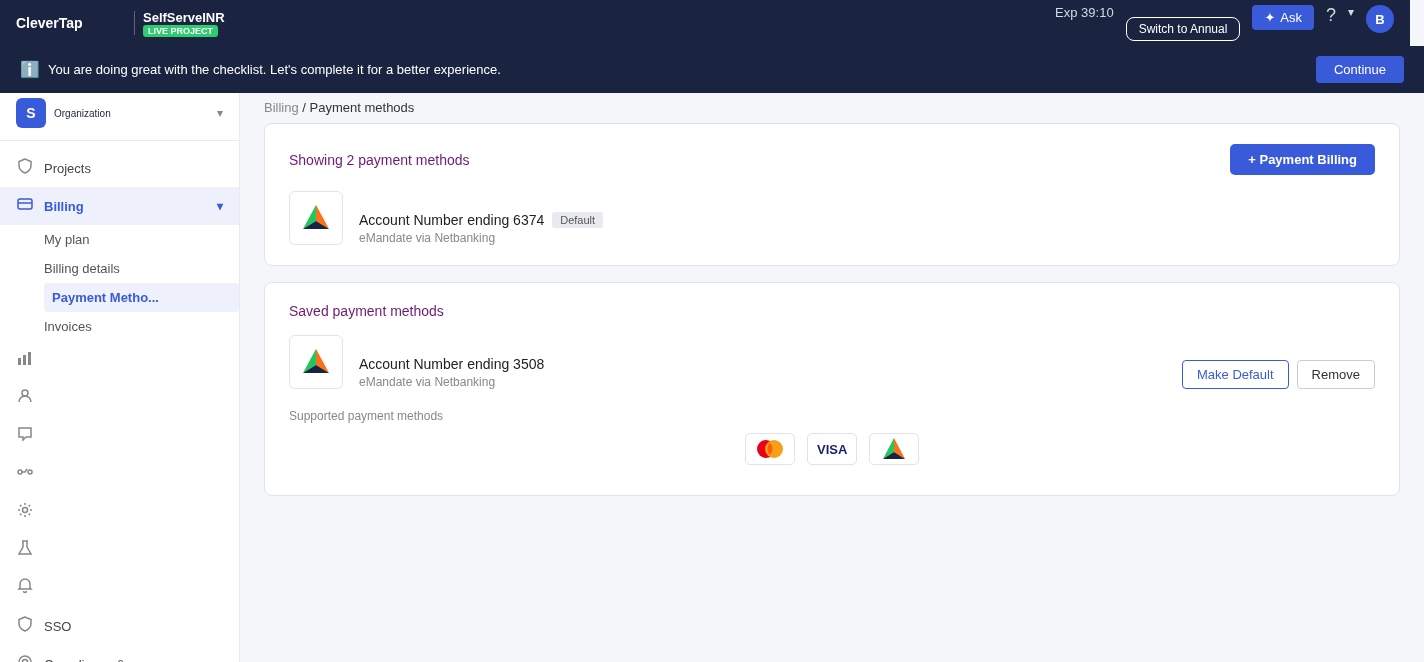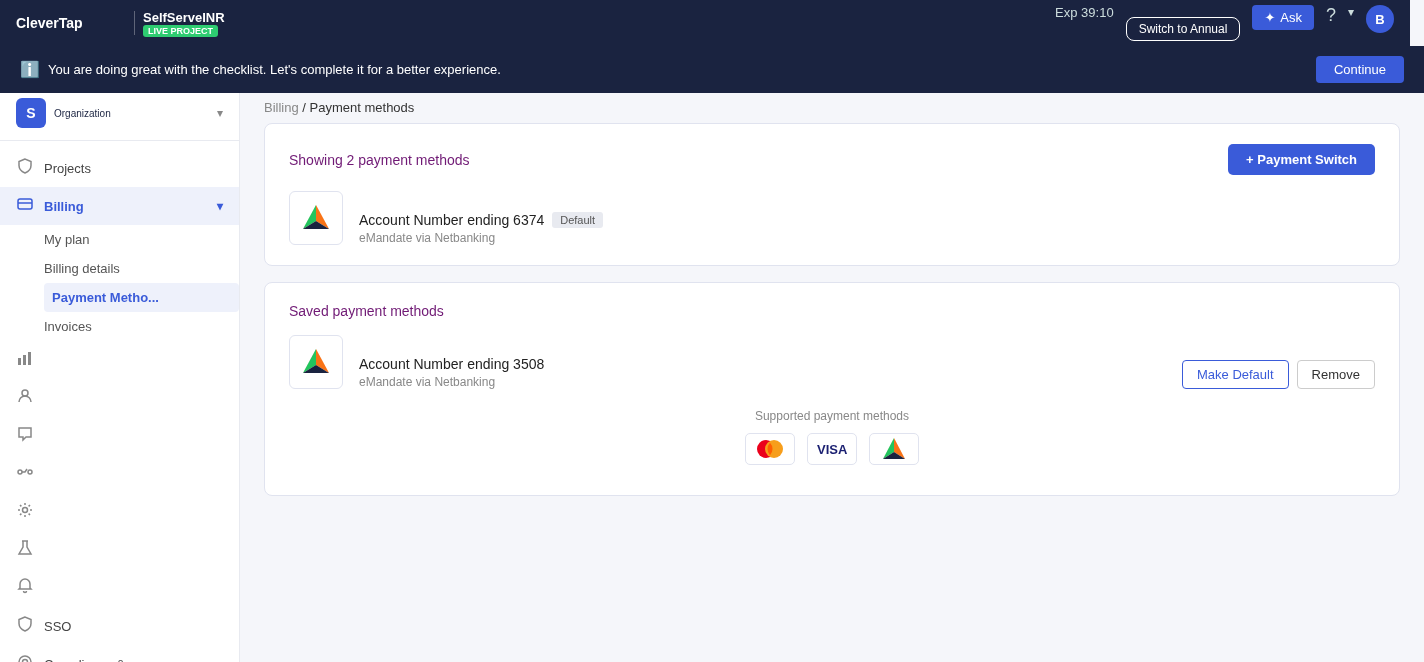--- a/index.html
+++ b/index.html
@@ -108,21 +108,21 @@
     .payment-actions { display: flex; gap: 8px; }
     .make-default-btn {
       background: #fff; border: 1.5px solid #3a5bd9; color: #3a5bd9;
       padding: 6px 14px; border-radius: 4px; font-size: 13px; cursor: pointer;
     }
     .remove-btn {
       background: #fff; border: 1.5px solid #ccc; color: #333;
       padding: 6px 14px; border-radius: 4px; font-size: 13px; cursor: pointer;
     }
 
-    .supported-section { text-align: center; margin-top: 20px; padding-bottom: 10px; }
+    .supported-section { text-align: left; margin-top: 20px; padding-bottom: 10px; }
     .supported-label { font-size: 12px; color: #888; margin-bottom: 10px; }
     .supported-logos { display: flex; align-items: center; justify-content: center; gap: 12px; }
     .pay-logo {
       width: 50px; height: 32px; border: 1px solid #e0e3ef; border-radius: 5px;
       display: flex; align-items: center; justify-content: center; background: #fff;
     }
   </style>
 </head>
 <body>
 
@@ -293,21 +293,21 @@
       <a href="#">Billing</a>
       <span> / </span>
       <span>Payment methods</span>
     </div>
 
     <div class="content-body">
 
       <div class="payment-card">
         <div class="card-header">
           <span class="card-title">Showing 2 payment methods</span>
-          <button class="add-btn">+ Payment Switch</button>
+          <button class="add-btn">+ Payment Billing</button>
         </div>
         <div class="payment-item">
           <div class="payment-logo">
 
             <svg width="34" height="34" viewBox="0 0 34 34">
               <polygon points="17,4 30,28 4,28" fill="#f97316" opacity="0.15"></polygon>
               <polygon points="17,4 30,28 17,20" fill="#f97316"></polygon>
               <polygon points="17,4 4,28 17,20" fill="#22c55e"></polygon>
               <polygon points="4,28 30,28 17,20" fill="#1a2340"></polygon>
             </svg>

